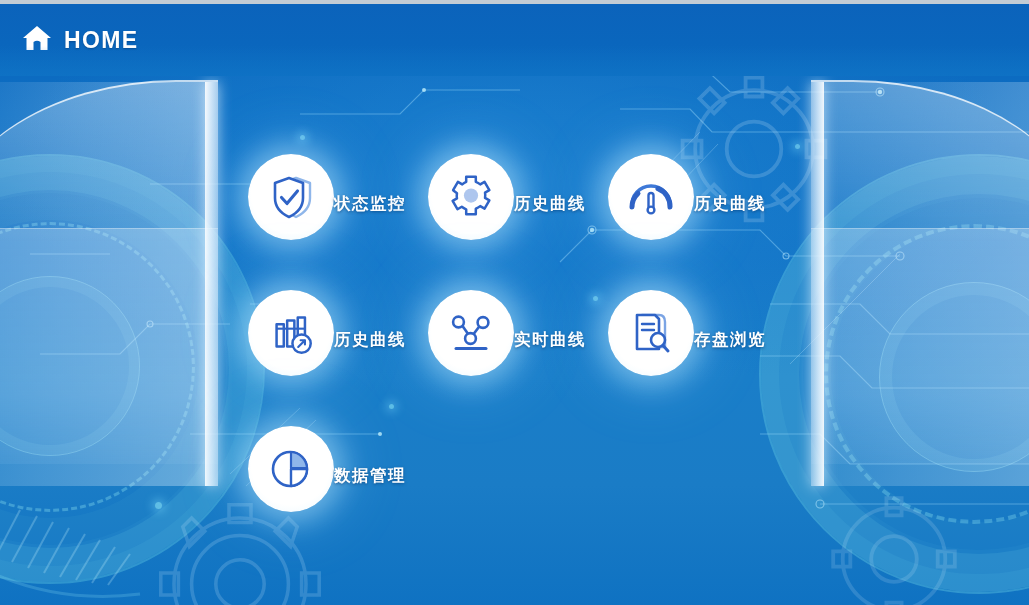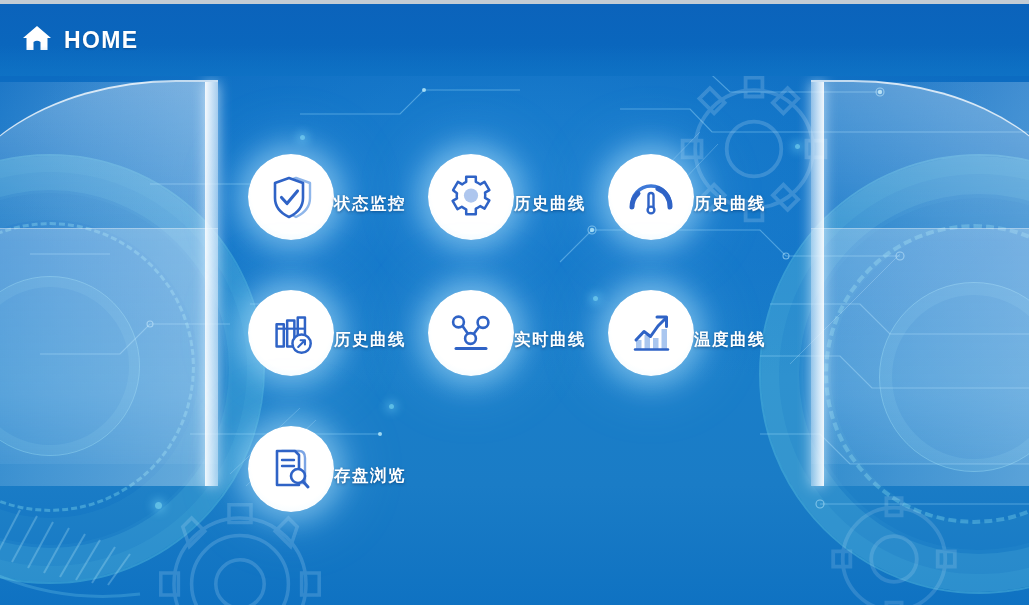--- a/index.html
+++ b/index.html
@@ -363,49 +363,43 @@
             <circle cx="13.5" cy="15" r="5.4" fill="#ffffff"></circle>
             <circle cx="38" cy="15.5" r="5.4" fill="#ffffff"></circle>
             <circle cx="25.5" cy="31.5" r="5.4" fill="#ffffff"></circle>
           </g>
           <line x1="11" y1="41.5" x2="41" y2="41.5" stroke="#2f63c6" stroke-width="3" stroke-linecap="round"></line>
         </svg>
       </div>
       <div class="tile-label">实时曲线</div>
     </div>
 
-    <div class="tile">
-      <div class="circle">
-        <svg width="52" height="52" viewBox="0 0 52 52">
-          <g fill="#a9c6ef">
-            <rect x="11" y="33" width="5.5" height="9"></rect>
-            <rect x="19.5" y="28" width="5.5" height="14"></rect>
-            <rect x="28" y="31" width="5.5" height="11"></rect>
-            <rect x="36.5" y="22" width="5.5" height="20"></rect>
-          </g>
-          <path d="M11 33 L19 24.5 L25.5 29.5 L33 19 L40 12" fill="none" stroke="#2f63c6" stroke-width="3" stroke-linecap="round" stroke-linejoin="round"></path>
-          <path d="M32 10 H41.5 V19.5" fill="none" stroke="#2f63c6" stroke-width="3" stroke-linecap="round" stroke-linejoin="round"></path>
-          <line x1="10" y1="42.5" x2="43" y2="42.5" stroke="#2f63c6" stroke-width="2.4" stroke-linecap="round"></line>
-        </svg>
-      </div>
-      <div class="tile-label">温度曲线</div>
-    </div>
 
 
     <div class="tile">
       <div class="circle">
         <svg width="52" height="52" viewBox="0 0 52 52">
           <path d="M17 8 H34 C38 8 40 11 40 15 V40 H17 Z" fill="#ffffff" stroke="#7ba4e4" stroke-width="2.4" stroke-linejoin="round"></path>
           <path d="M12 8 H30 L34 12 V42 H12 Z" fill="#ffffff" stroke="#2f63c6" stroke-width="2.6" stroke-linejoin="round"></path>
           <g stroke="#2f63c6" stroke-width="2.4" stroke-linecap="round">
             <line x1="17" y1="17" x2="29" y2="17"></line>
             <line x1="17" y1="23" x2="29" y2="23"></line>
           </g>
           <circle cx="33" cy="33" r="7" fill="#ffffff" stroke="#2f63c6" stroke-width="2.6"></circle>
           <line x1="38" y1="38.5" x2="43" y2="44" stroke="#2f63c6" stroke-width="3" stroke-linecap="round"></line>
         </svg>
       </div>
       <div class="tile-label">存盘浏览</div>
     </div>
 
+    <div class="tile">
+      <div class="circle">
+        <svg width="52" height="52" viewBox="0 0 52 52">
+          <circle cx="25" cy="26" r="17" fill="#ffffff" stroke="#2f63c6" stroke-width="2.6"></circle>
+          <path d="M26 25 V9 A17 17 0 0 1 42 25 Z" fill="#8fb6ea" stroke="#2f63c6" stroke-width="2.2" stroke-linejoin="round"></path>
+          <path d="M26 26 H42 A17 17 0 0 1 26 43 Z" fill="#ffffff" stroke="#2f63c6" stroke-width="2.4" stroke-linejoin="round"></path>
+        </svg>
+      </div>
+      <div class="tile-label">数据管理</div>
+    </div>
 
   </div>
 </div>
 
 </body></html>

